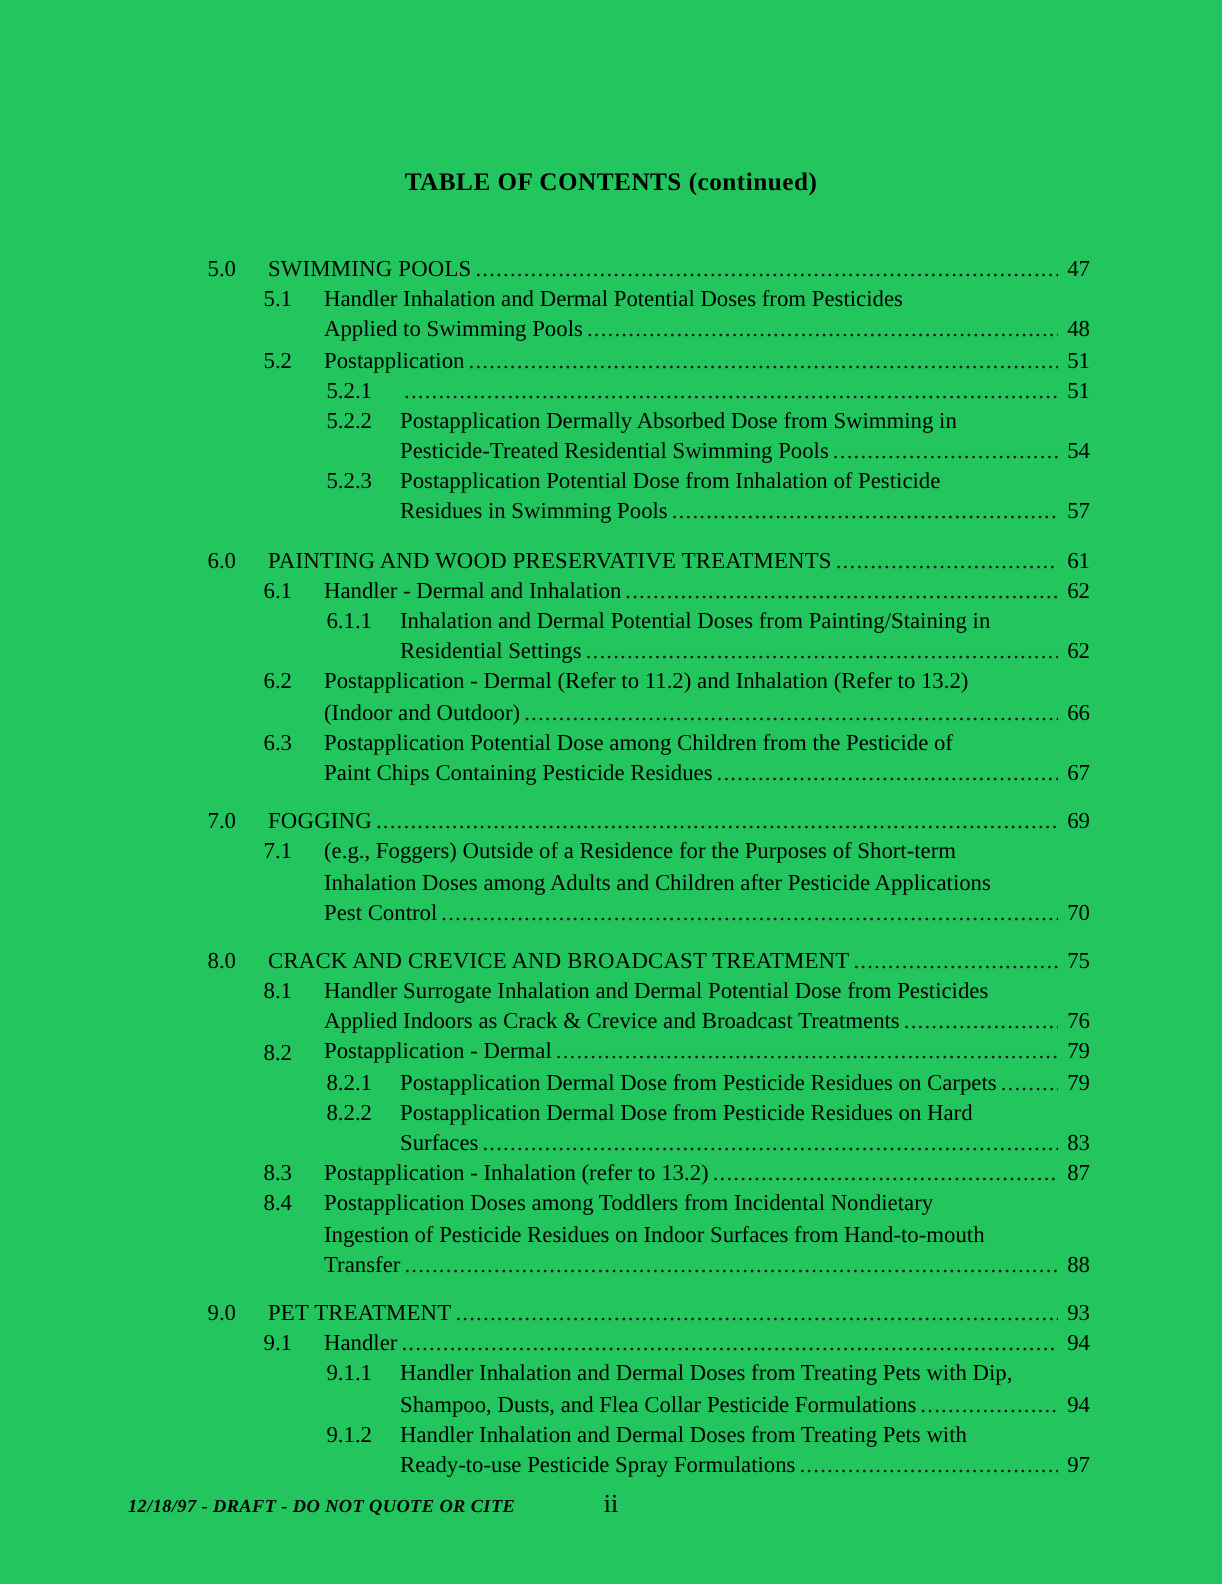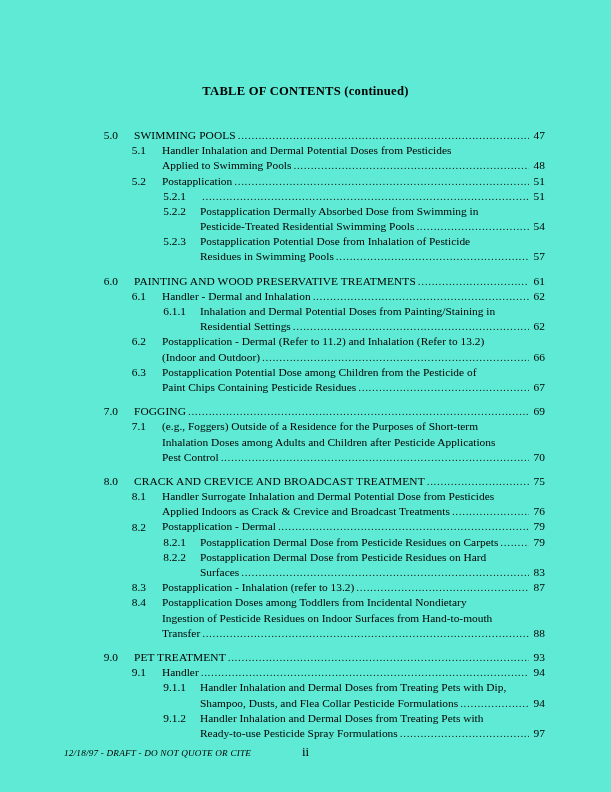--- a/index.html
+++ b/index.html
@@ -15,21 +15,21 @@
     font-family: "Liberation Serif", "DejaVu Serif", serif;
     color: #000000;
     overflow: hidden;
   }
 
   .page {
     position: absolute;
     inset: 0;
     width: 611px;
     height: 792px;
-    background: #5eead4;
+    background: #22c55e;
   }
 
   
   .doc-title {
     position: absolute;
     top: 84px;
     left: 0;
     width: 611px;
     text-align: center;
     font-size: 12.6px;
@@ -124,21 +124,21 @@
   
   .lvl3 .num        { left: 124px; width: 62px; }
   .lvl3 .body-lines { margin-left: 189px; margin-right: 66px; }
 
   
   .footer-note {
     position: absolute;
     left: 64px;
     top: 748px;
     font-size: 9.2px;
-    font-weight: normal;
+    font-weight: bold;
     font-style: italic;
     letter-spacing: 0.2px;
   }
   .folio {
     position: absolute;
     left: 0;
     top: 744px;
     width: 611px;
     text-align: center;
     font-size: 13px;

